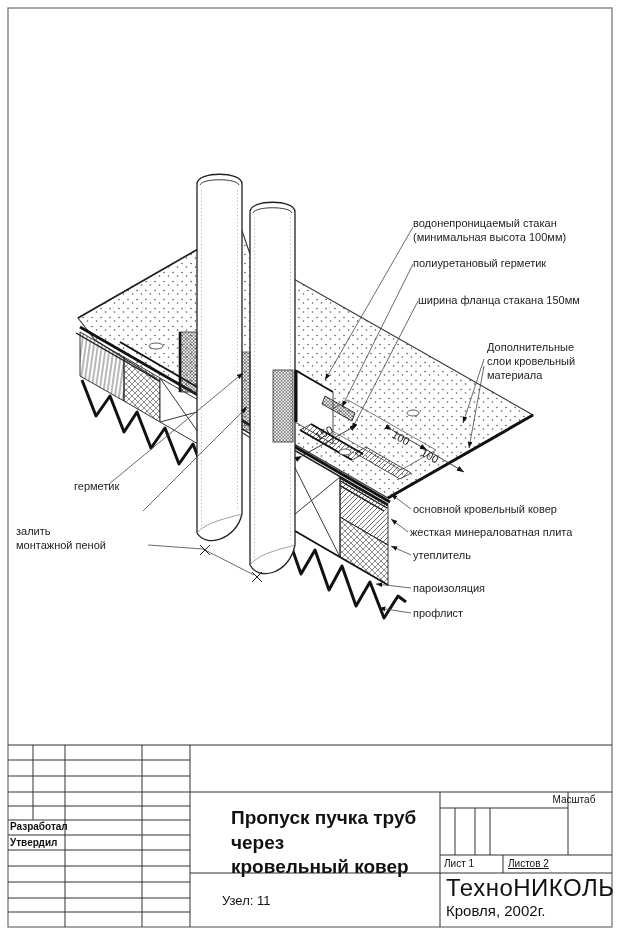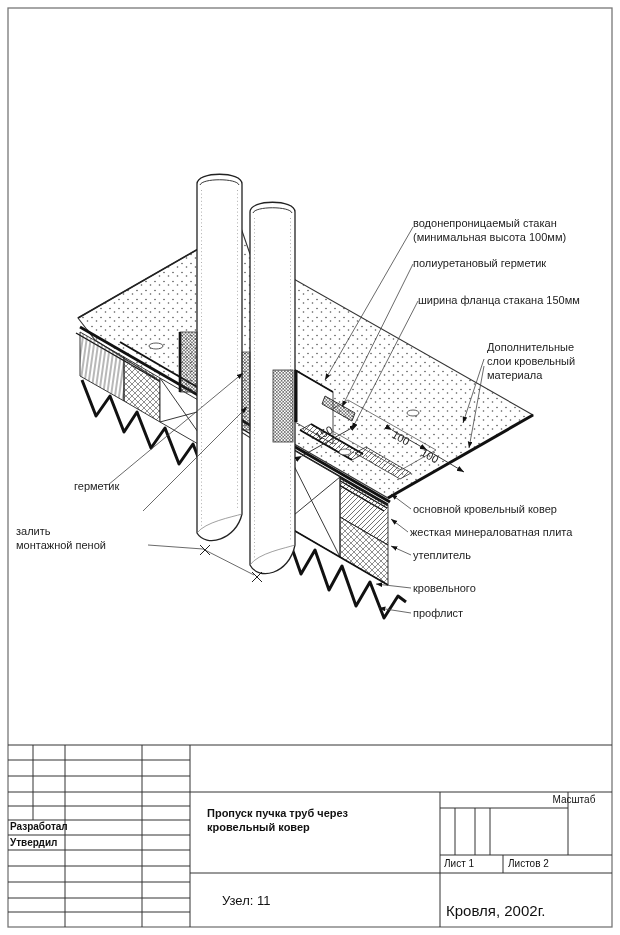--- a/index.html
+++ b/index.html
@@ -4,21 +4,21 @@
 <style>
   html,body{margin:0;padding:0;background:#fff;}
   #page{position:relative;width:620px;height:935px;background:#fff;overflow:hidden;
         font-family:"Liberation Sans","DejaVu Sans",sans-serif;}
   #linework{position:absolute;left:0;top:0;}
   .lbl{position:absolute;font-size:11px;line-height:1.28;color:#222;white-space:pre-line;}
   .dim{position:absolute;font-size:11px;color:#222;transform-origin:left top;}
   .tb{position:absolute;color:#111;}
   .tb.small{font-size:10px;}
   .tb.bold{font-weight:bold;}
-  .title-main{font-size:11px;font-weight:bold;line-height:1.3;white-space:pre-line;}
+  .title-main{font-size:19px;font-weight:bold;line-height:1.3;white-space:pre-line;margin-left:24px;}
   .node{font-size:13px;}
   .company{font-size:24px;letter-spacing:.5px;}
   .division{font-size:15px;}
   .scale{width:68px;text-align:center;}
 </style>
 </head>
 <body>
 
 <div id="page">
 
@@ -181,29 +181,30 @@
   <div class="lbl" style="left:418px;top:293px;">ширина фланца стакана 150мм</div>
   <div class="lbl" style="left:487px;top:340px;">Дополнительные
 слои кровельный
 материала</div>
   <div class="lbl" style="left:58px;top:479px;margin-left:16px;">герметик</div>
   <div class="lbl" style="left:16px;top:496px;margin-top:28px;">залить
 монтажной пеной</div>
   <div class="lbl" style="left:413px;top:502px;">основной кровельный ковер</div>
   <div class="lbl" style="left:410px;top:525px;">жесткая минераловатная плита</div>
   <div class="lbl" style="left:413px;top:548px;">утеплитель</div>
-  <div class="lbl" style="left:413px;top:581px;">кровельного</div>
+  <div class="lbl" style="left:413px;top:581px;">пароизоляция</div>
   <div class="lbl" style="left:413px;top:606px;">профлист</div>
 
   <div class="dim" style="left:313px;top:432px;transform:rotate(-28deg);">150</div>
   <div class="dim" style="left:396px;top:428px;transform:rotate(30deg);">100</div>
   <div class="dim" style="left:425px;top:446px;transform:rotate(30deg);">100</div>
 
   <div class="tb small bold" style="left:10px;top:821px;">Разработал</div>
   <div class="tb small bold" style="left:10px;top:837px;">Утвердил</div>
   <div class="tb title-main" style="left:207px;top:806px;width:230px;">Пропуск пучка труб через
 кровельный ковер</div>
   <div class="tb node" style="left:222px;top:893px;">Узел: 11</div>
   <div class="tb small scale" style="left:540px;top:794px;">Масштаб</div>
   <div class="tb small" style="left:444px;top:858px;">Лист 1</div>
-  <div class="tb small" style="left:508px;top:858px;">Листов 2</div>
+  <div class="tb small" style="left:508px;top:858px;text-decoration:underline;">Листов 2</div>
+  <div class="tb company" style="left:446px;top:874px;">ТехноНИКОЛЬ</div>
   <div class="tb division" style="left:446px;top:902px;">Кровля, 2002г.</div>
 </div>
 
 </body></html>

